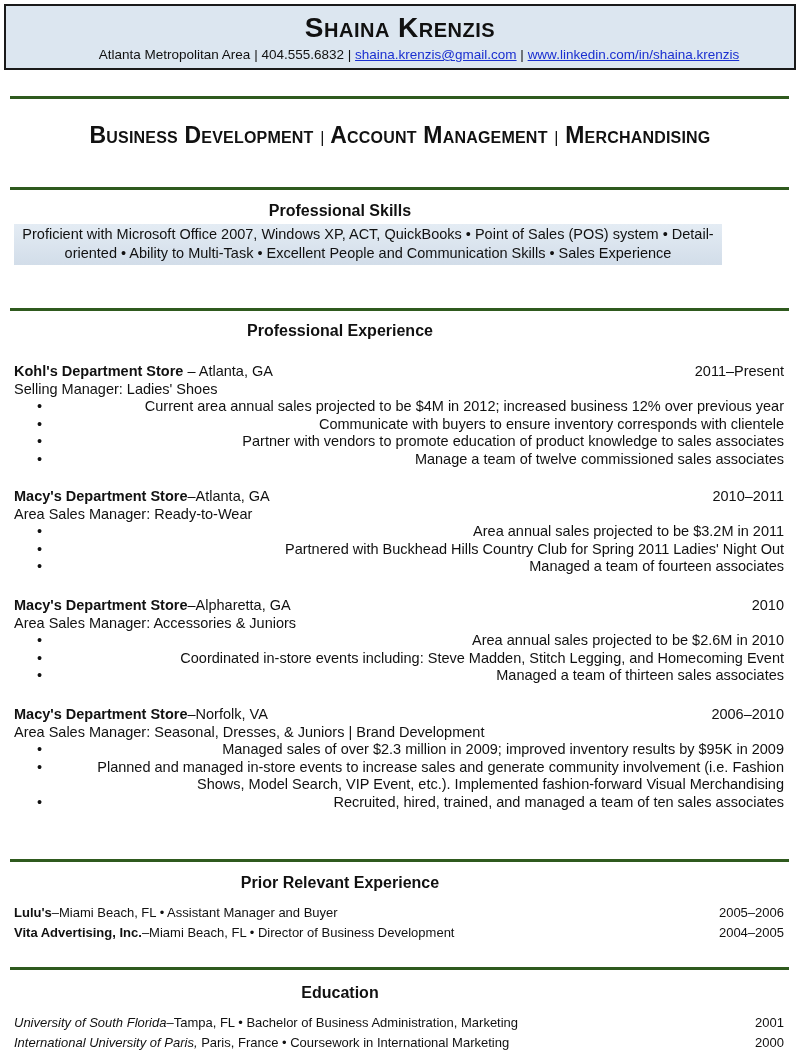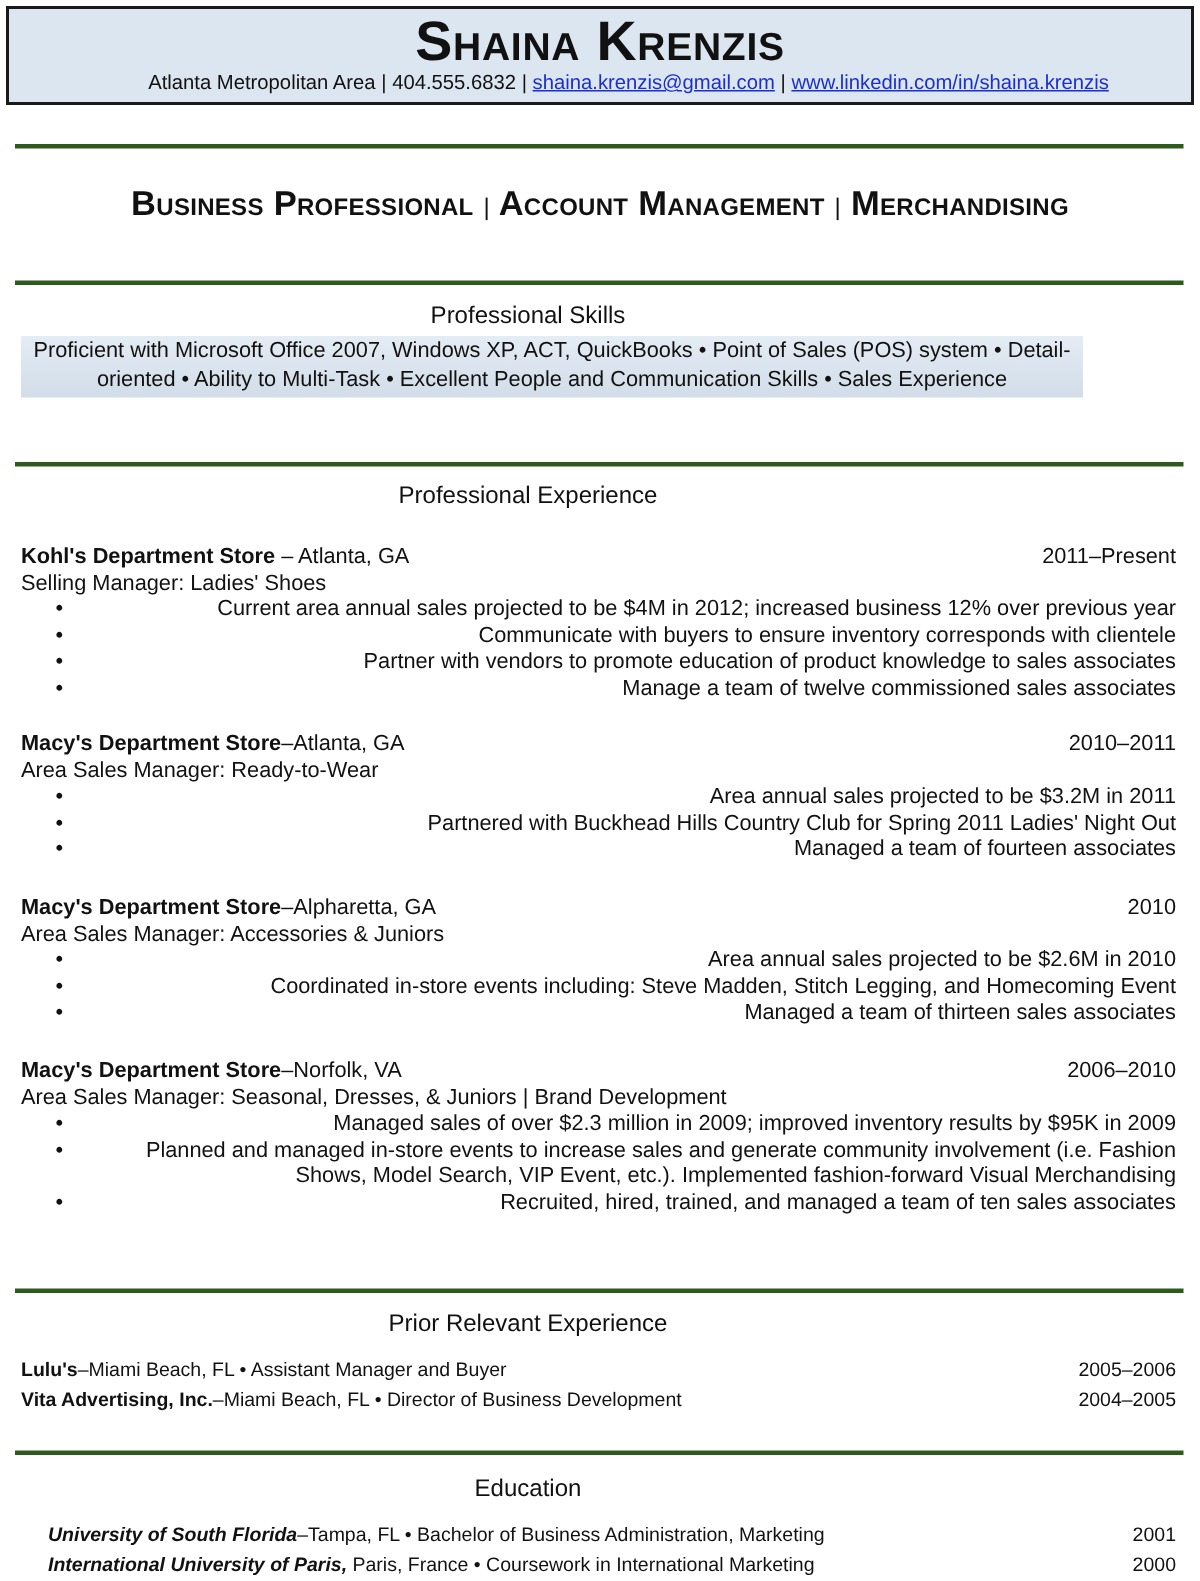--- a/index.html
+++ b/index.html
@@ -1,59 +1,59 @@
 <!DOCTYPE html>
 <html><head>
 <meta charset="utf-8">
 <style>
   html, body { margin: 0; padding: 0; background: #ffffff; }
   body { width: 800px; height: 1054px; position: relative; overflow: hidden;
          font-family: "Liberation Sans", "DejaVu Sans", sans-serif; color: #111; }
   .header-box { position: absolute; left: 4px; top: 4px; width: 788px; height: 62px;
     border: 2px solid #1a1a1a; background: #dce6f0; text-align: center; }
-  .name { font-size: 37px; font-weight: bold; letter-spacing: 0.5px; margin-top: 4px; line-height: 36px; font-variant: small-caps; }
+  .name { font-size: 28px; font-weight: bold; letter-spacing: 0.5px; margin-top: 4px; line-height: 36px; font-variant: small-caps; }
   .contact { font-size: 13.5px; line-height: 18px; margin-top: 0px; padding-left: 38px; }
   .contact a { color: #1a2fd0; text-decoration: underline; }
   .rule { position: absolute; left: 10px; width: 779px; height: 3px; background: #2f5a1e; }
   .tagline { position: absolute; top: 122px; left: 0; width: 800px; text-align: center;
     font-size: 23px; font-weight: bold; font-variant: small-caps; letter-spacing: 0.2px; }
   .tagline .sep { font-size: 16px; font-weight: normal; }
-  .section-title { position: absolute; left: 12px; width: 680px; text-align: center; font-size: 16px; font-weight: normal; }
+  .section-title { position: absolute; left: 0; width: 680px; text-align: center; font-size: 16px; font-weight: bold; }
   .skills-box { position: absolute; left: 14px; top: 224px; width: 708px; height: 40px;
     background: linear-gradient(to bottom, #e4ecf4, #d2dde9); text-align: center; font-size: 14.5px; line-height: 19px; padding-top: 1px; }
   .job { position: absolute; left: 14px; width: 770px; font-size: 14.5px; line-height: 17.5px; }
   .job-head { display: flex; justify-content: space-between; }
   .company { font-weight: bold; }
   .title { }
   ul.bullets { margin: 0; padding: 0 0 0 50px; list-style: none; }
   ul.bullets li { position: relative; text-align: right; }
   ul.bullets li::before { content: "\2022"; position: absolute; left: -27px; }
   .row { display: flex; justify-content: space-between; font-size: 13px; line-height: 20px; }
-  .edu-school { font-weight: bold; font-style: italic; margin-left: 18px; }
+  .edu-school { font-weight: normal; font-style: italic; }
 </style>
 </head>
 <body>
 
 <div class="header-box">
   <div class="name">Shaina Krenzis</div>
   <div class="contact">
     <span>Atlanta Metropolitan Area</span>
     <span>|</span>
     <span>404.555.6832</span>
     <span>|</span>
     <a>shaina.krenzis@gmail.com</a>
     <span>|</span>
     <a>www.linkedin.com/in/shaina.krenzis</a>
   </div>
 </div>
 
 <div class="rule" style="top:96px"></div>
 
 <div class="tagline">
-  <span>Business Professional</span>
+  <span>Business Development</span>
   <span class="sep">|</span>
   <span>Account Management</span>
   <span class="sep">|</span>
   <span>Merchandising</span>
 </div>
 
 <div class="rule" style="top:187px"></div>
 
 <div class="section-title" style="top:202px">Professional Skills</div>
 <div class="skills-box">

